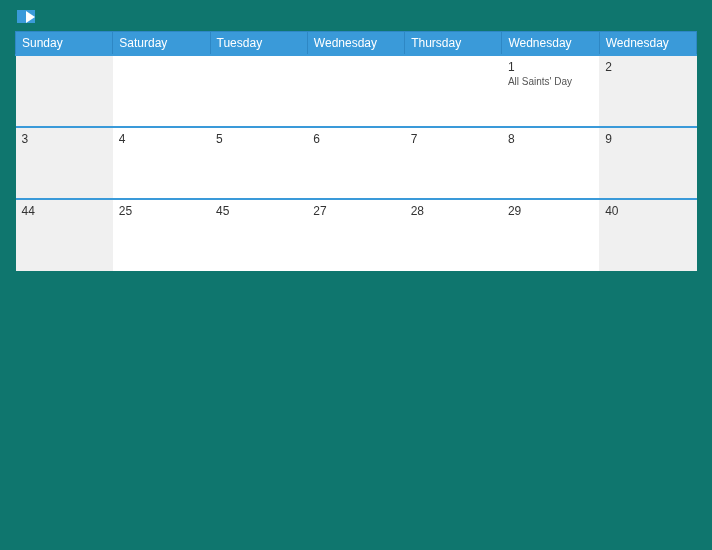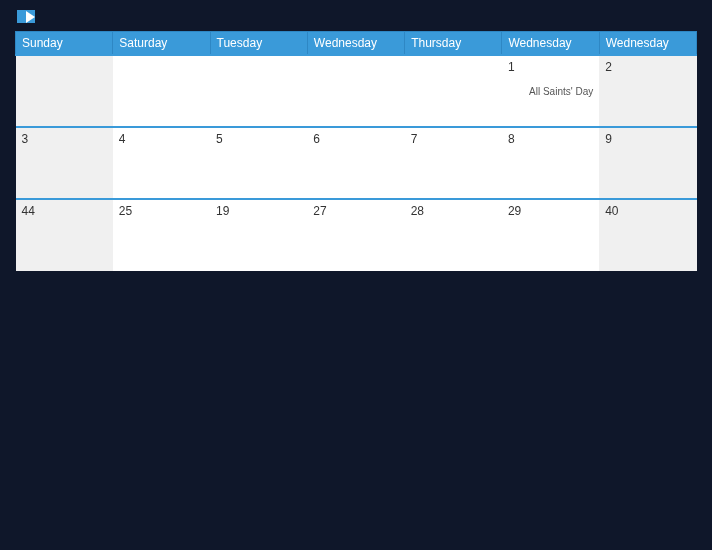--- a/index.html
+++ b/index.html
@@ -6,21 +6,21 @@
     body {
       width: 712px;
       height: 550px;
       background: #fff;
       font-family: Arial, sans-serif;
       overflow: hidden;
     }
     .page {
       width: 712px;
       height: 550px;
-      background: #0f172a;
+      background: #0f766e;
       padding: 10px 15px;
     }
     
     .header {
       display: flex;
       align-items: center;
       justify-content: space-between;
       margin-bottom: 8px;
     }
     .title {
@@ -64,23 +64,22 @@
       background: #f0f0f0;
     }
     .day-number {
       font-size: 12px;
       color: #333;
       display: block;
     }
     .event {
       font-size: 10px;
       color: #555;
-      margin-top: 12px;
+      margin-top: 2px;
       display: block;
-      text-align: right;
     }
     
     .logo-container {
       display: flex;
       flex-direction: column;
       align-items: flex-start;
     }
     .logo-top {
       display: flex;
       align-items: center;
@@ -171,21 +170,21 @@
           </td>
         </tr>
         <tr>
           <td class="weekend">
             <span class="day-number">44</span>
           </td>
           <td>
             <span class="day-number">25</span>
           </td>
           <td>
-            <span class="day-number">19</span>
+            <span class="day-number">45</span>
           </td>
           <td>
             <span class="day-number">27</span>
           </td>
           <td>
             <span class="day-number">28</span>
           </td>
           <td>
             <span class="day-number">29</span>
           </td>

